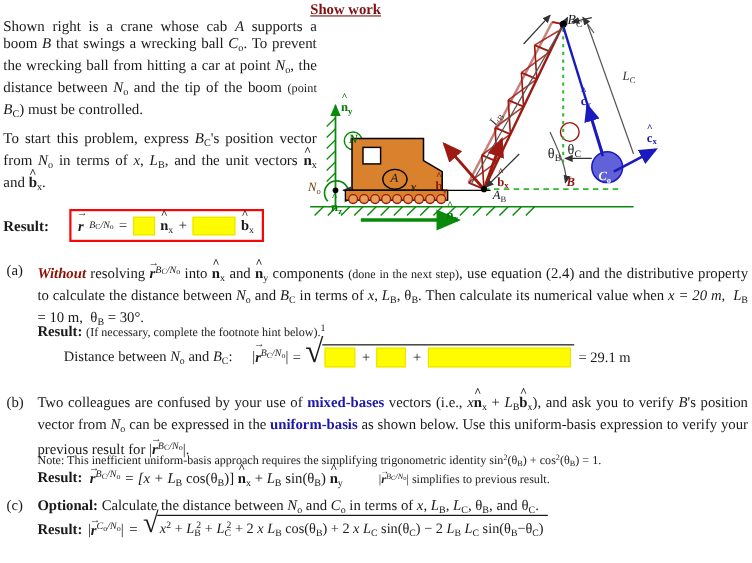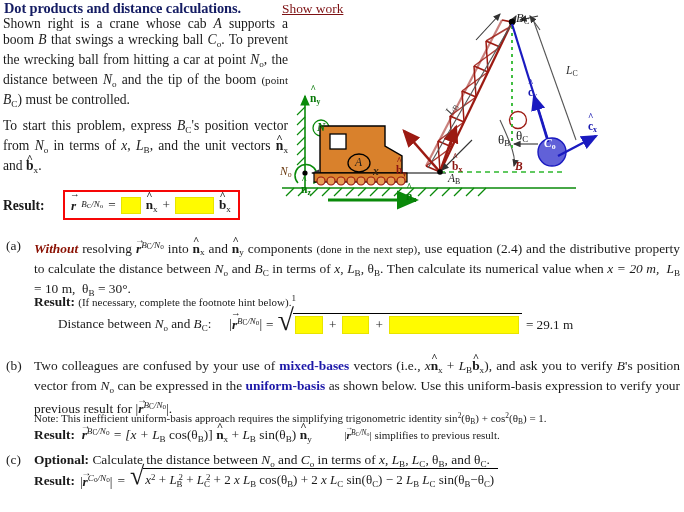--- a/index.html
+++ b/index.html
@@ -17,21 +17,21 @@
   .sub{font-size:0.68em;vertical-align:-0.28em;}
   .sup{font-size:0.68em;vertical-align:0.5em;}
   .small{font-size:0.82em;}
   .vecr{position:relative;font-weight:bold;font-style:italic;padding-top:1px;}
   .vecr:before{content:"\2192";position:absolute;left:-1px;top:-8px;font-size:0.72em;font-style:normal;font-weight:normal;}
   .hatn{position:relative;font-weight:bold;}
   .hatn:before{content:"^";position:absolute;left:0;right:0;top:-8px;text-align:center;font-size:0.82em;font-weight:bold;}
 
   
   .title{position:absolute;left:4px;top:0px;font-weight:bold;color:#141c63;font-size:14.4px;letter-spacing:-0.1px;}
-  .showwork{position:absolute;left:282px;top:1px;color:#7d1113;font-weight:normal;font-size:13.4px;
+  .showwork{position:absolute;left:282px;top:1px;color:#7d1113;font-weight:bold;font-size:13.4px;
             text-decoration:underline;cursor:pointer;}
   .intro{position:absolute;left:3px;top:16px;width:285px;line-height:16.4px;font-size:13.6px;text-align:justify;}
   .intro p{margin:0 0 6px 0;}
 
   
   .reslabel1{position:absolute;left:3px;top:198px;font-weight:bold;font-size:13.6px;}
   .redbox{position:absolute;left:63px;top:190px;border:2.6px solid #f60606;background:#fff;
           padding:3px 7px 3px 6px;display:flex;align-items:center;gap:5px;height:20px;}
   .ybox{background:#fffb00;border:1px solid #e8e400;display:inline-block;}
 
@@ -55,21 +55,20 @@
   .lblgreen{color:#067806;font-weight:bold;}
   .lblred{color:#8b1410;font-weight:bold;margin-top:47px;}
   .lblblue{color:#1a1ab0;font-weight:bold;}
   .lblbrown{color:#6b3a10;}
 </style>
 </head>
 <body>
 
 <div class="page">
 
-  <div class="title">Dot products and distance calculations.</div>
   <div class="showwork">Show work</div>
 
   <div class="intro">
     <p><span>Shown right is a crane whose cab </span><i>A</i><span> supports a boom </span><i>B</i><span> that swings a wrecking ball </span><i>C</i><span class="sub">o</span><span>. To prevent the wrecking ball from hitting a car at point </span><i>N</i><span class="sub">o</span><span>, the distance between </span><i>N</i><span class="sub">o</span><span> and the tip of the boom </span><span class="small">(point</span> <i>B</i><span class="sub">C</span><span>) must be controlled.</span></p>
     <p><span>To start this problem, express </span><i>B</i><span class="sub">C</span><span>'s position vector from </span><i>N</i><span class="sub">o</span><span> in terms of </span><i>x</i><span>, </span><i>L</i><span class="sub">B</span><span>, and the unit vectors </span><span class="hatn"><span>n</span></span><span class="sub">x</span><span> and </span><span class="hatn"><span>b</span></span><span class="sub">x</span><span>.</span></p>
   </div>
 
   <div class="reslabel1">Result:</div>
   <div class="redbox">
     <span class="vecr">r</span>
@@ -301,16 +300,16 @@
     <div class="dlabel lblred" style="left:120px;top:117px;"><span class="hatn"><span>b</span></span><span class="sub">y</span></div>
     <div class="dlabel lblred" style="left:176px;top:113px;"><span class="hatn"><span>b</span></span><span class="sub">x</span></div>
     <div class="dlabel lblred" style="left:239px;top:113px;"><i>B</i></div>
     <div class="dlabel" style="left:170px;top:102px;transform:rotate(-58deg);color:#444;"><i>L</i><span class="sub">B</span></div>
     <div class="dlabel" style="left:240px;top:11px;font-size:12.5px;"><i>B</i><span class="sub">C</span></div>
     <div class="dlabel" style="left:290px;top:64px;color:#333;"><i>L</i><span class="sub">C</span></div>
     <div class="dlabel" style="left:222px;top:132px;font-size:13px;"><span>θ</span><span class="sub">B</span></div>
     <div class="dlabel" style="left:240px;top:128px;font-size:13px;"><span>θ</span><span class="sub">C</span></div>
     <div class="dlabel lblblue" style="left:252px;top:86px;"><span class="hatn"><span>c</span></span><span class="sub">y</span></div>
     <div class="dlabel lblblue" style="left:312px;top:120px;"><span class="hatn"><span>c</span></span><span class="sub">x</span></div>
-    <div class="dlabel" style="left:268px;top:137px;color:#fff;font-weight:bold;"><i>C</i><span class="sub">o</span></div>
+    <div class="dlabel" style="left:268px;top:155px;color:#fff;font-weight:bold;"><i>C</i><span class="sub">o</span></div>
   </div>
 
 </div>
 
 </body></html>

